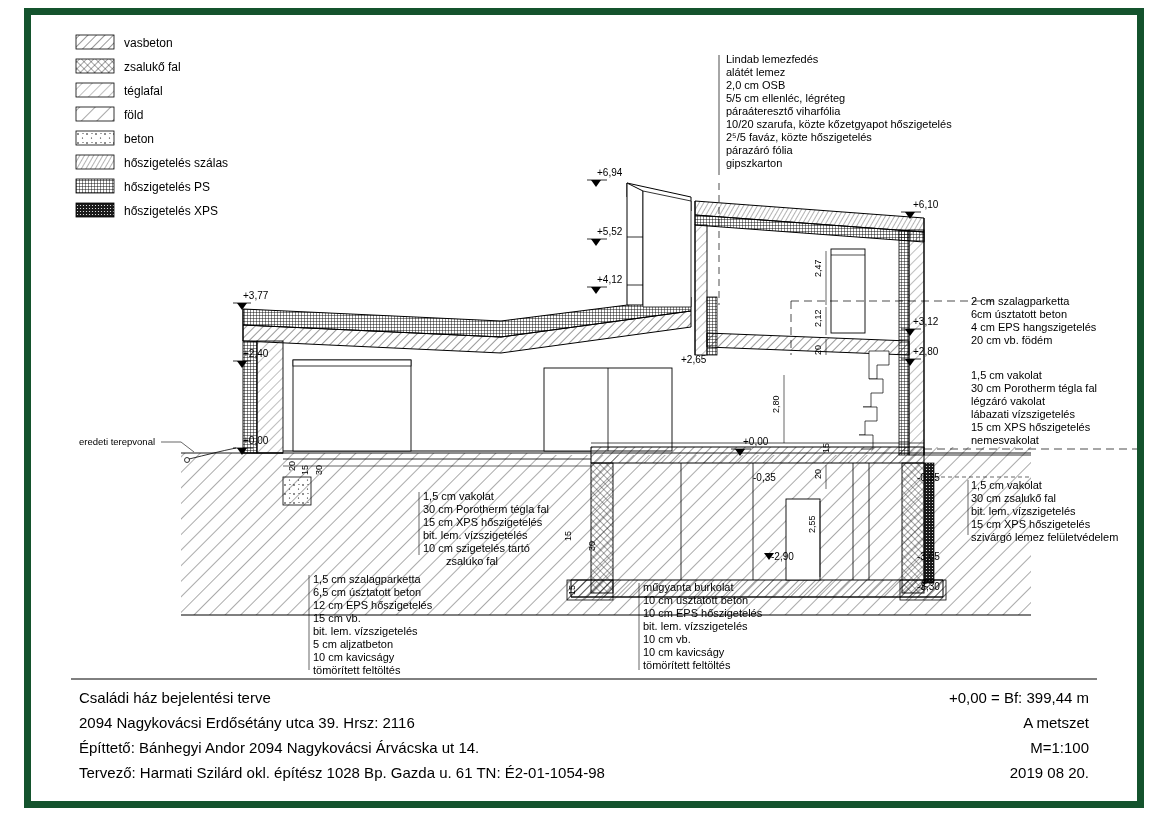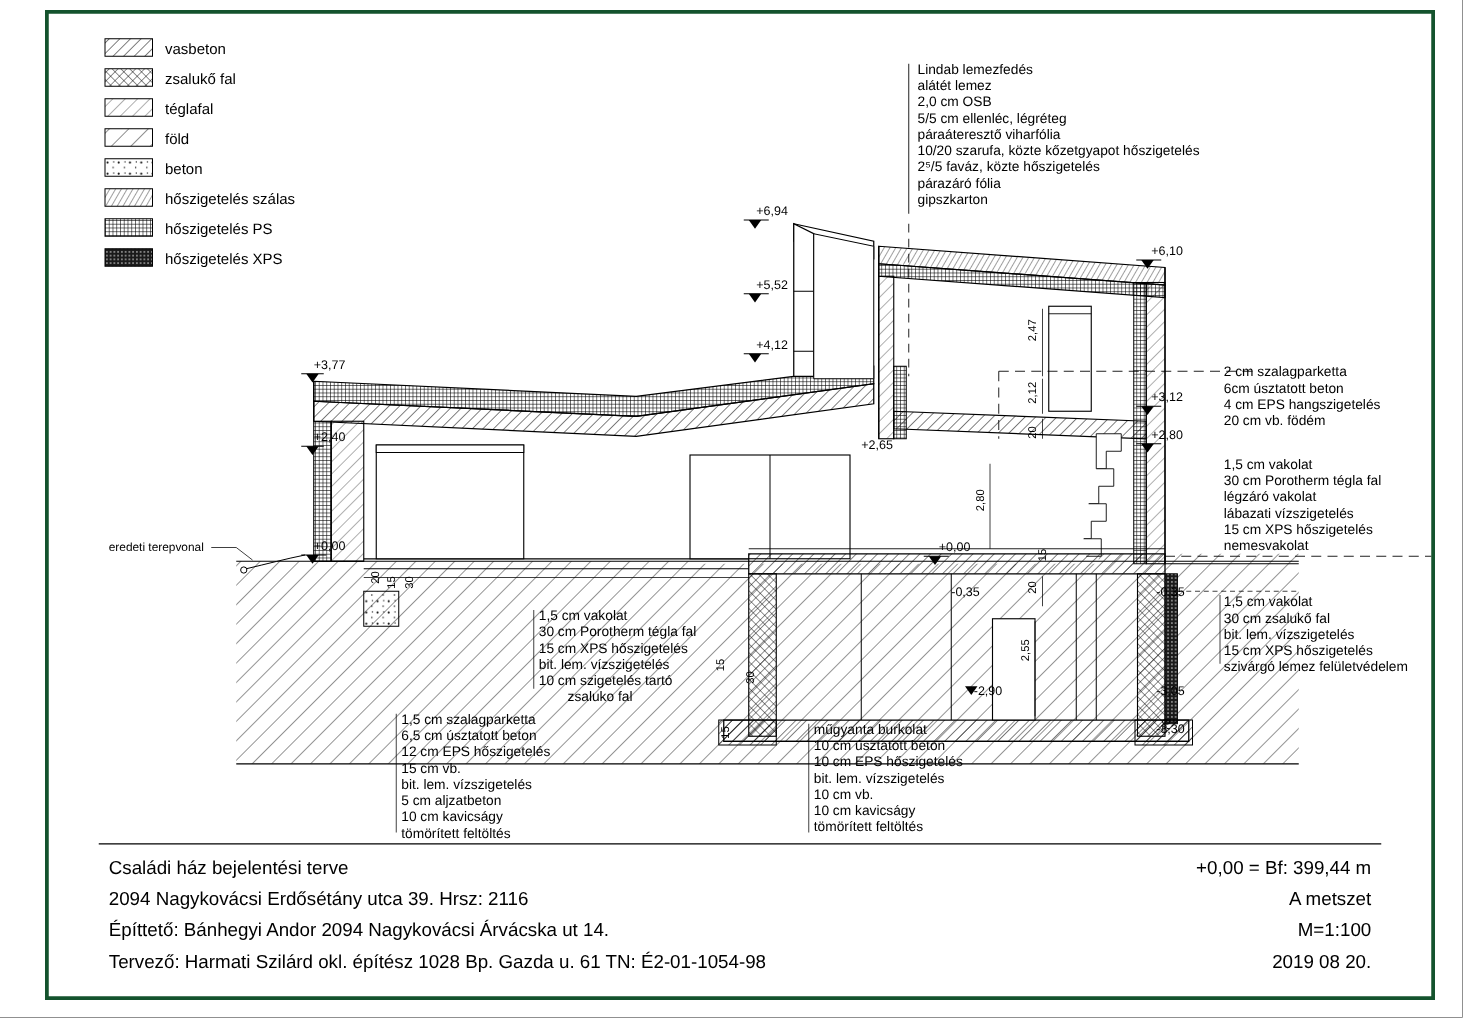--- a/index.html
+++ b/index.html
@@ -1,18 +1,18 @@
 <!DOCTYPE html>
 <html><head>
 <meta charset="utf-8">
 <style>
   html,body{margin:0;padding:0;background:#3a3a3a;}
   body{font-family:"Liberation Sans",sans-serif;}
   .page{position:relative;width:1170px;height:814px;background:#ffffff;overflow:hidden;}
-  .sheet{position:absolute;left:36px;top:8px;width:1106px;height:786px;border:3px solid #14532d;background:#fff;text-align:center;}
+  .sheet{position:absolute;left:24px;top:8px;width:1106px;height:786px;border:7px solid #14532d;background:#fff;text-align:center;}
   .drawing{position:absolute;left:0;top:0;width:1106px;height:786px;}
   svg{display:block;}
   .lbl{font-family:"Liberation Sans",sans-serif;font-size:11px;fill:#000;}
   .lbl-sm{font-family:"Liberation Sans",sans-serif;font-size:9.5px;fill:#000;}
   .lbl-vert{font-family:"Liberation Sans",sans-serif;font-size:9px;fill:#000;}
   .title-txt{font-family:"Liberation Sans",sans-serif;font-size:15px;fill:#000;}
   .legend-txt{font-family:"Liberation Sans",sans-serif;font-size:12px;fill:#000;}
   .lvl{font-family:"Liberation Sans",sans-serif;font-size:10px;fill:#000;}
 </style>
 </head>

